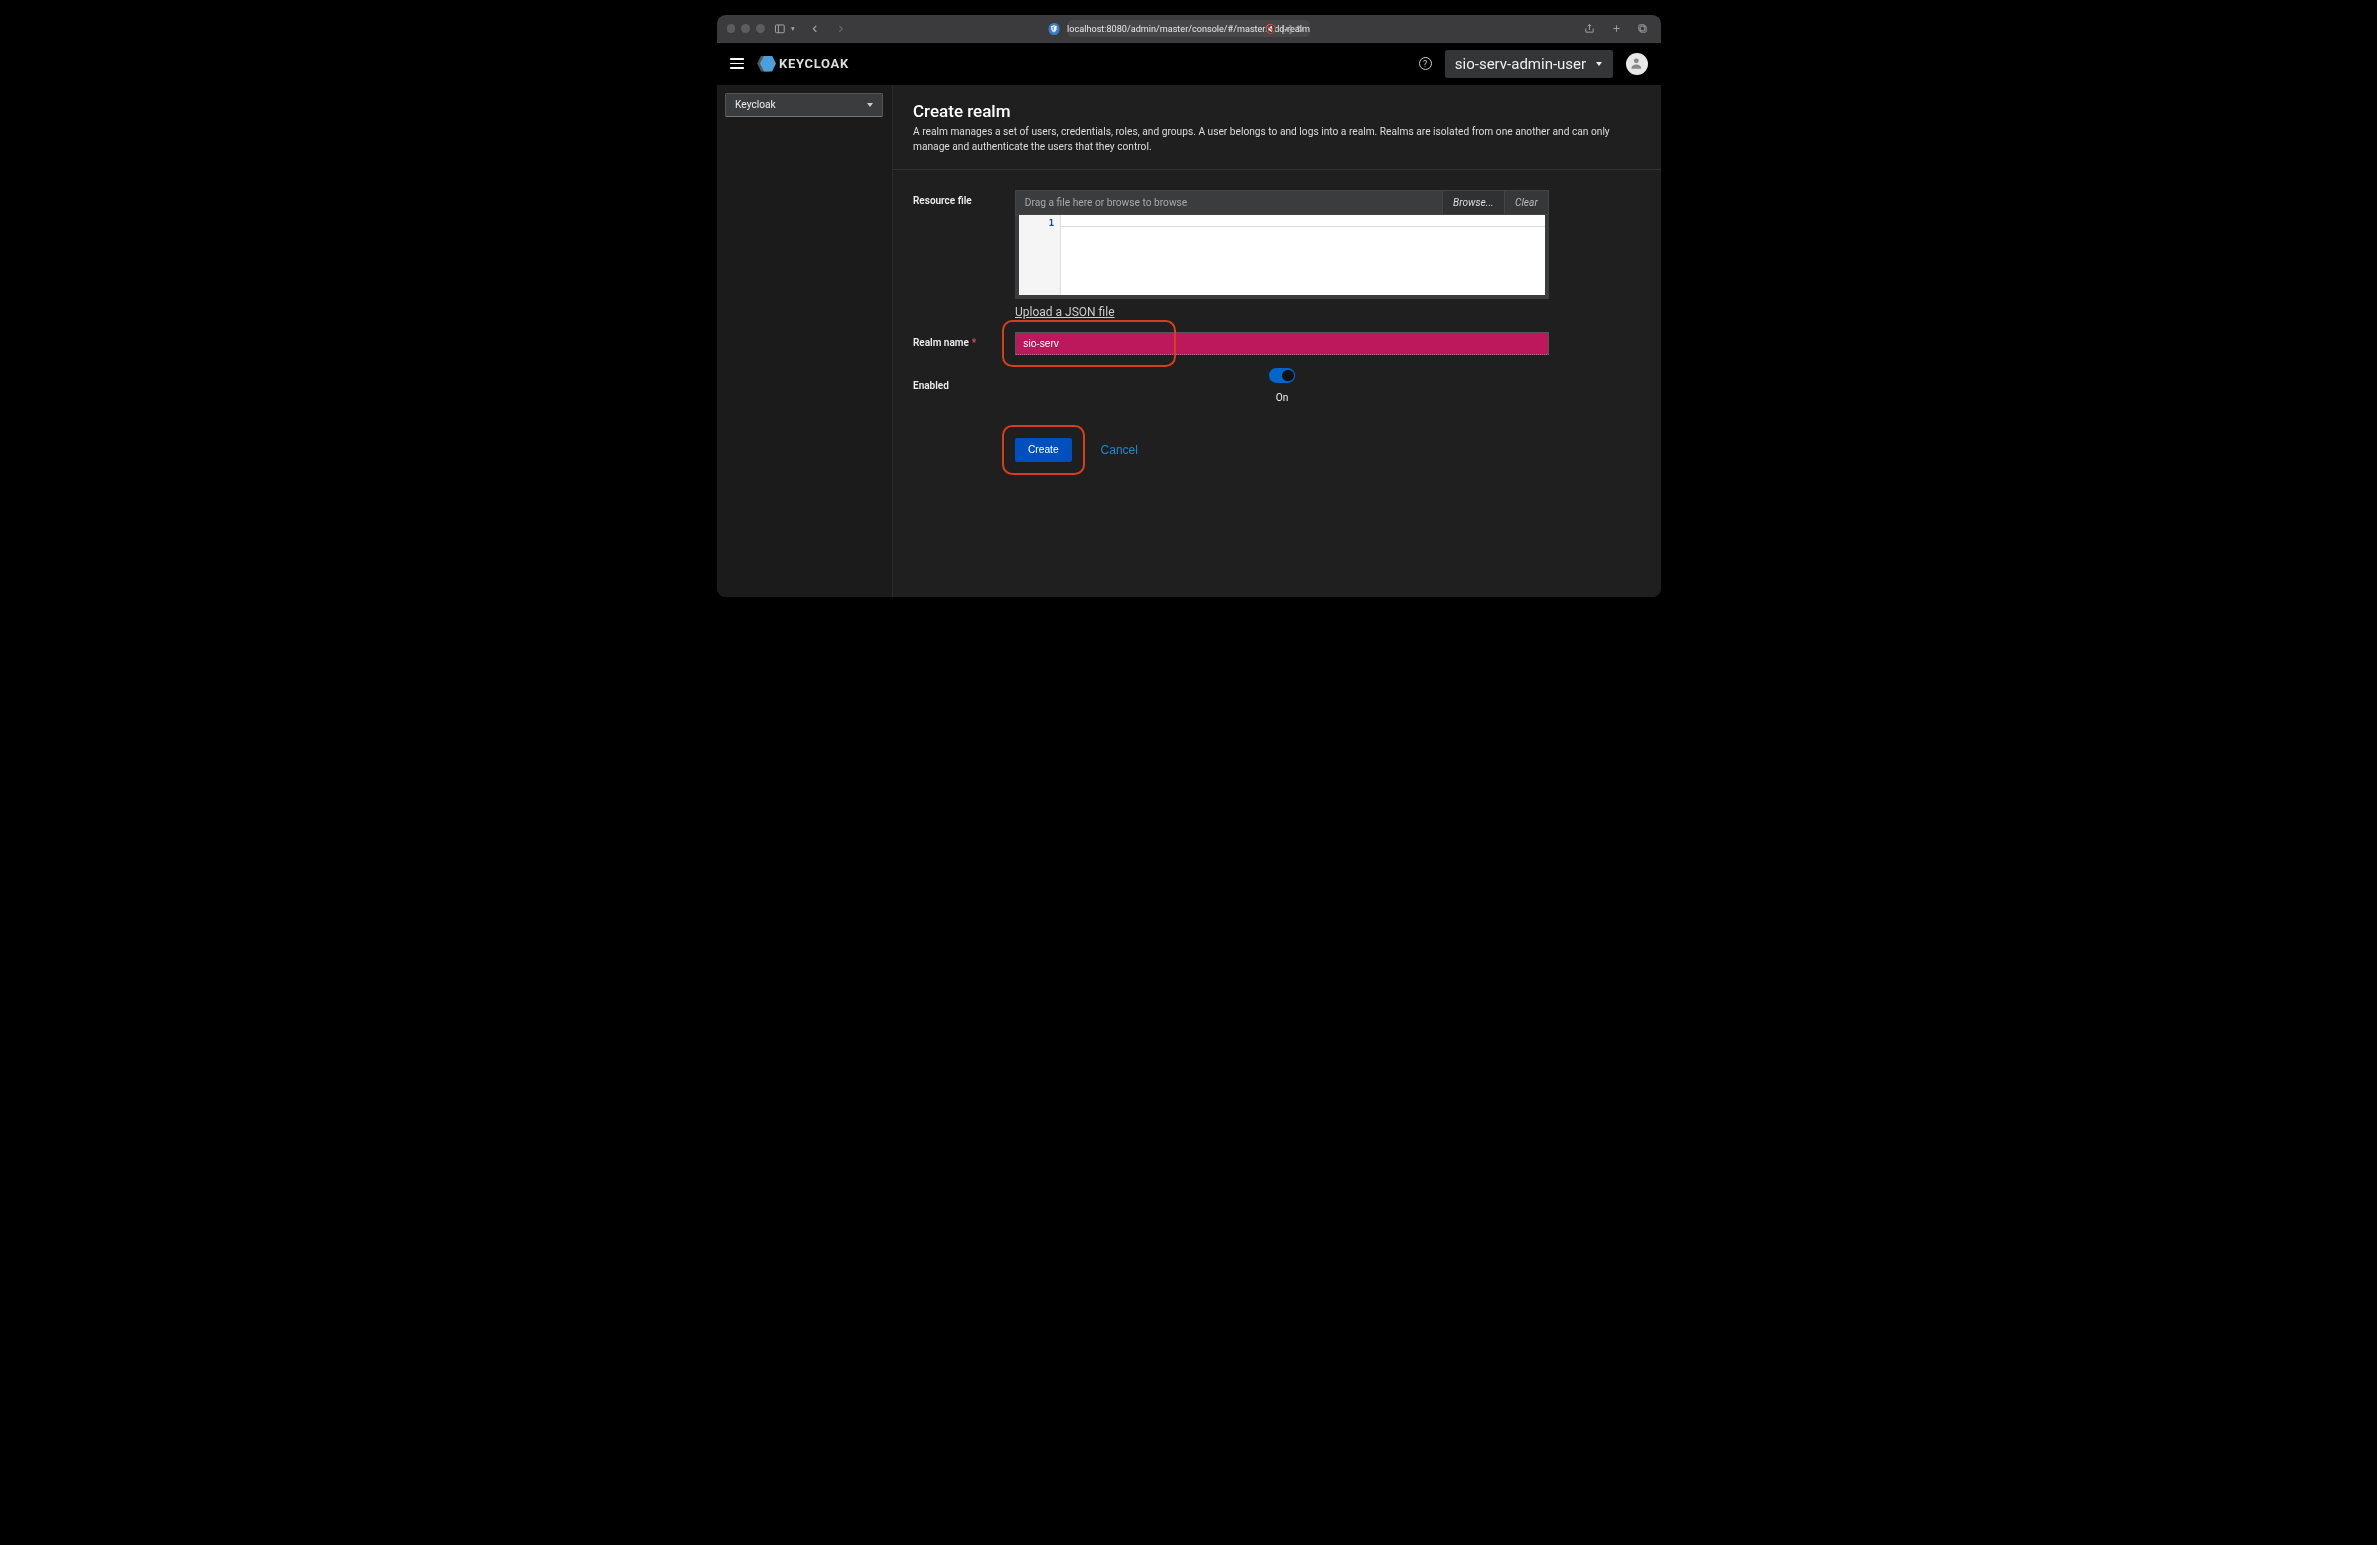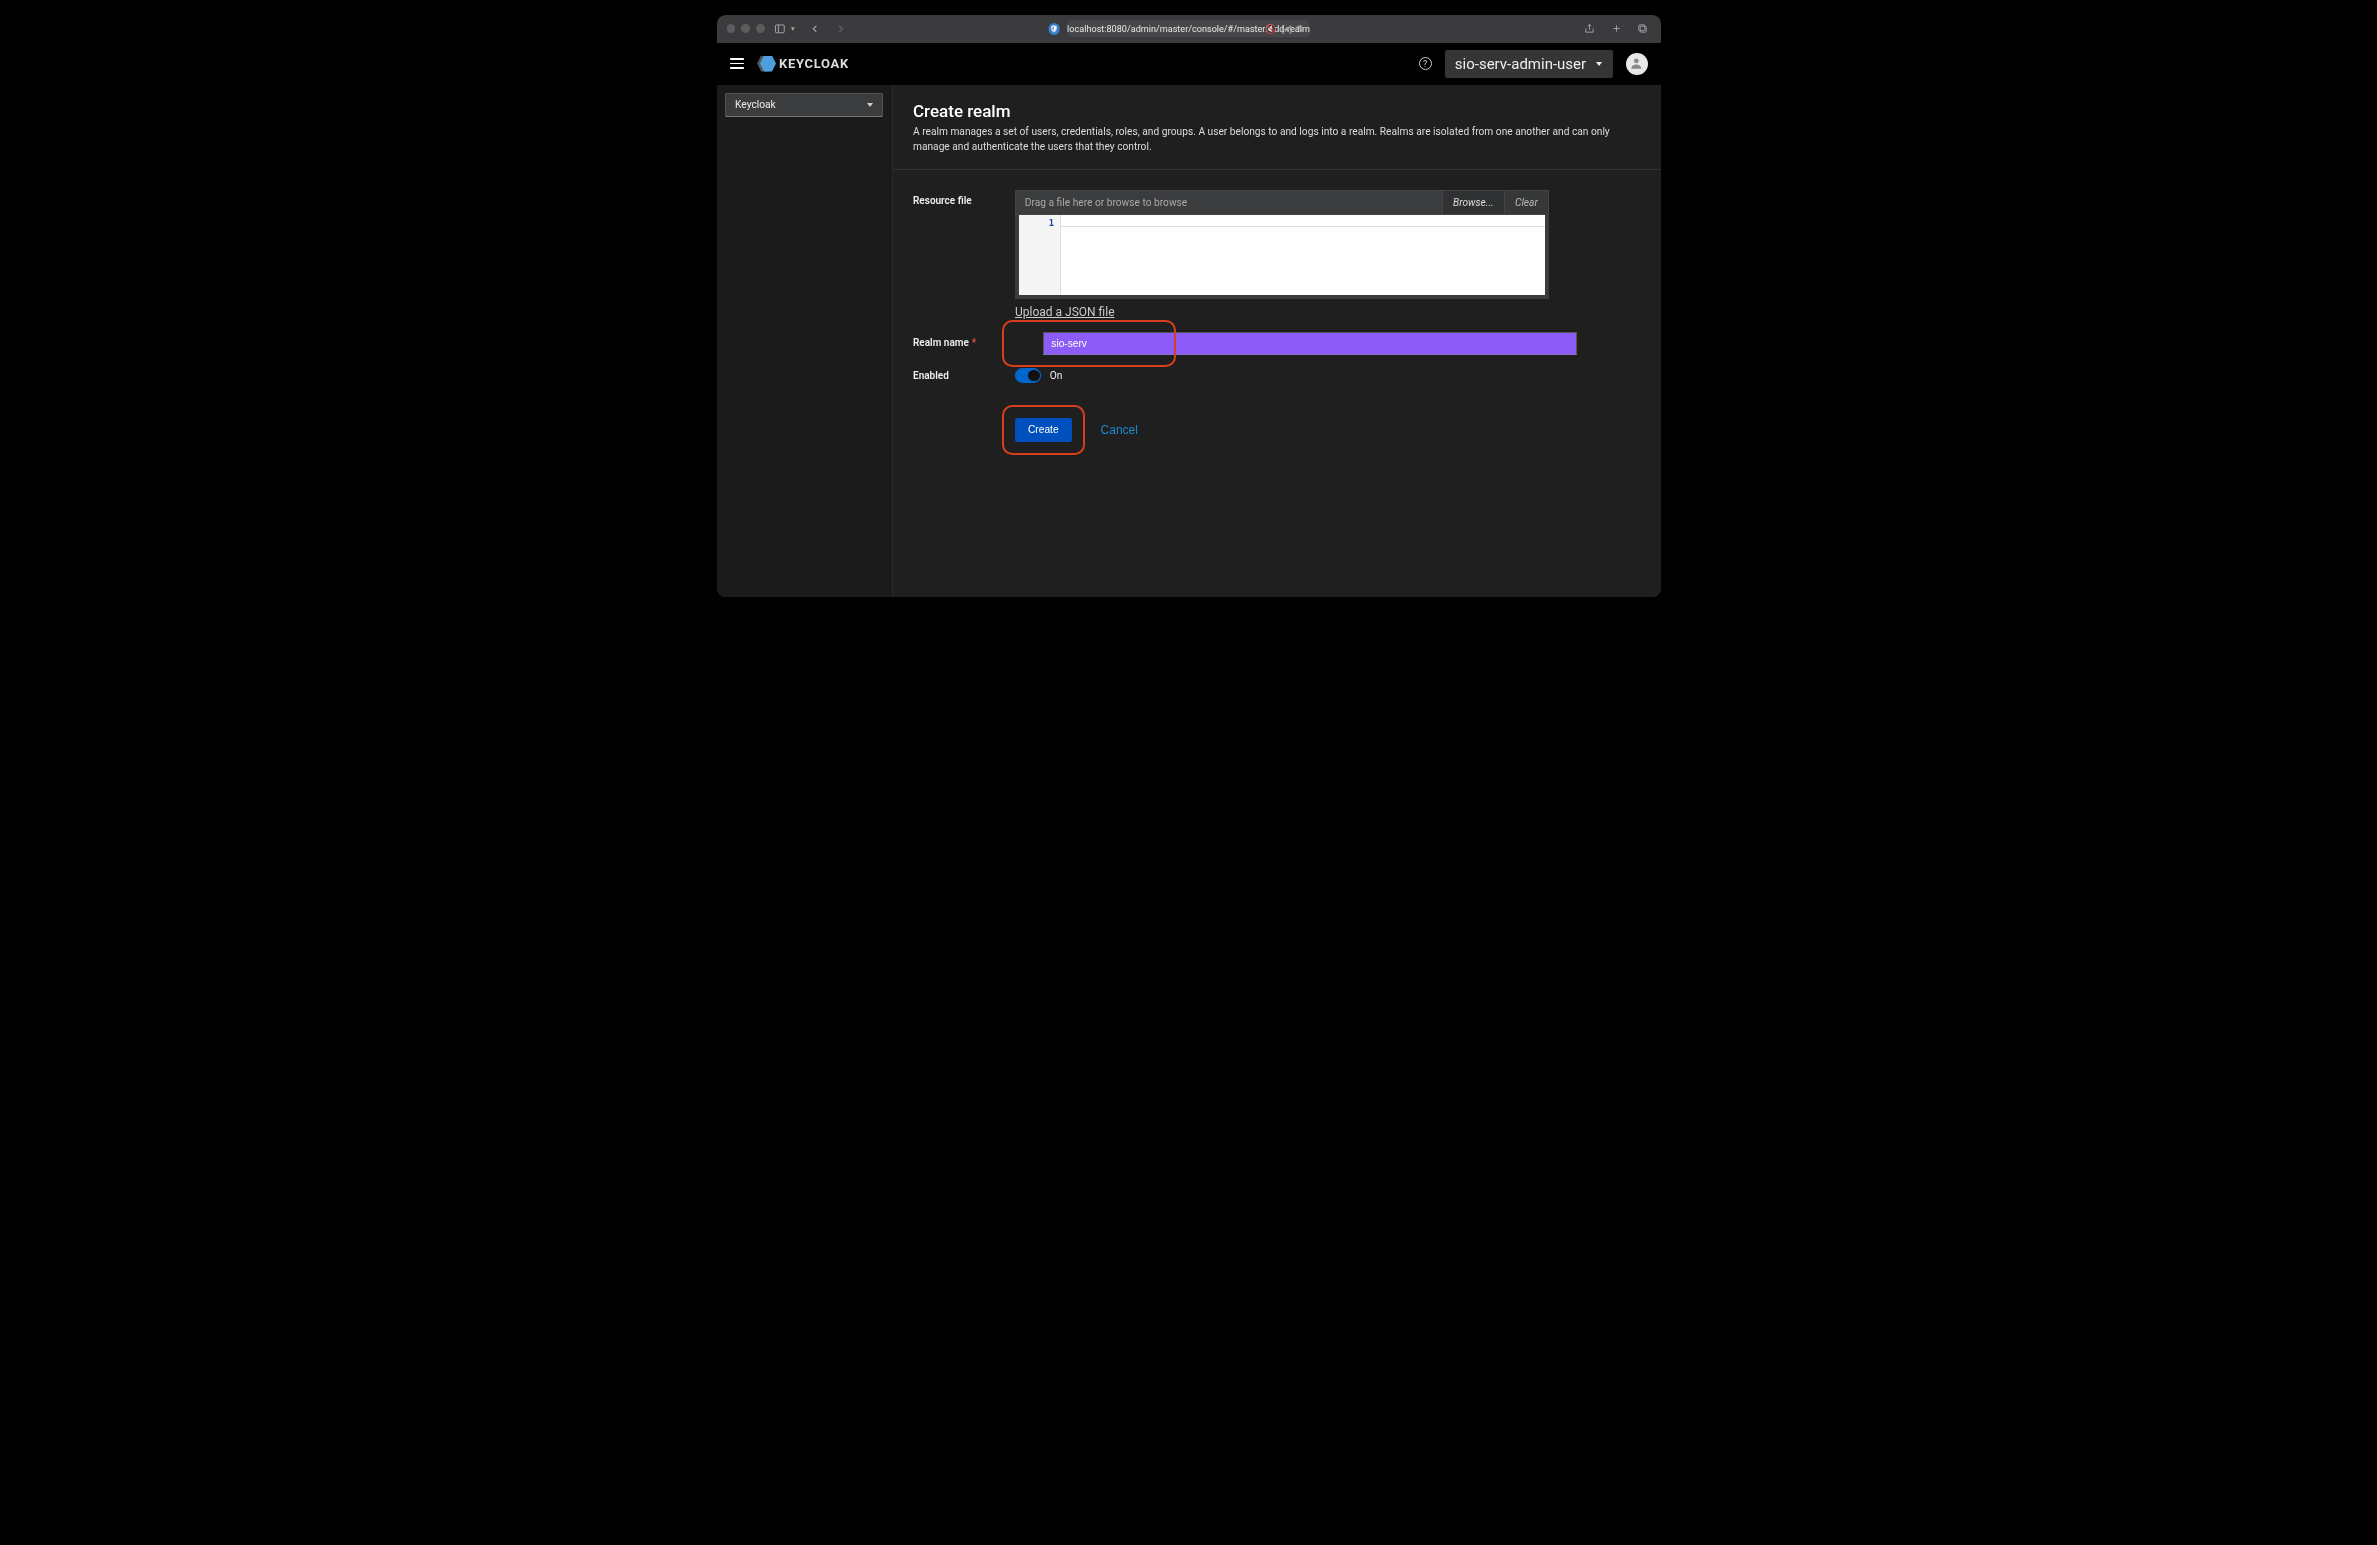--- a/index.html
+++ b/index.html
@@ -141,30 +141,29 @@
     border-top:none;
     height:84px;
     display:flex;
   }
   .gutter { width:42px; background:#f5f5f5; border-right:0.7px solid #ddd; padding:2.9px 5.9px; text-align:right; color:#2244aa; font-size:8.8px; font-family:monospace; font-weight:bold;}
   .code-area { flex:1; background:#fff;}
   .code-area .topstrip { height:11.7px; border-bottom:0.7px solid #ddd;}
   .helper { font-size:12px; color:#ccc; margin-top:6px;text-decoration:underline;}
   .text-input {
     width:100%;
-    background:#8b5cf6;
+    background:#be185d;
     border:0.7px solid #555;
     border-bottom:0.7px dotted #888;
     color:#fff;
     padding:5.1px 7.3px;
     font-size:10.2px;
     outline:none;
-    margin-left:28px;
-  }
-  .toggle-row { display:flex; align-items:center; gap:8.8px;}
+  }
+  .toggle-row { display:flex; align-items:center; gap:8.8px;flex-direction:column;}
   .toggle {
     width:26px; height:14.6px; background:#0066cc; border-radius:7.3px;
     position:relative; cursor:pointer;
   }
   .toggle .knob { position:absolute; right:1.5px; top:1.5px; width:11.7px; height:11.7px; background:#111; border-radius:50%;}
   .toggle-label { font-size:10.2px; color:#eee;}
   .actions { display:flex; gap:29px; align-items:center; margin-top:22px;}
   .btn-primary {
     background:#004fbf;
     color:#fff;

